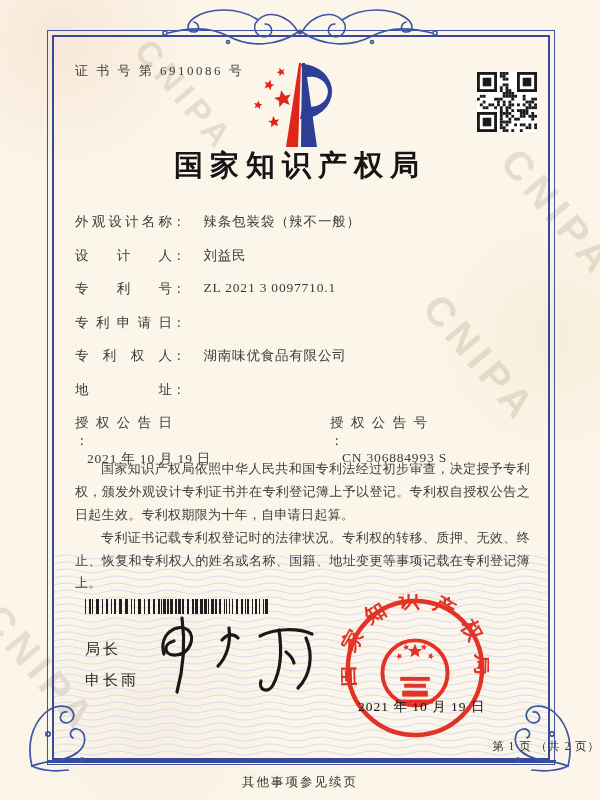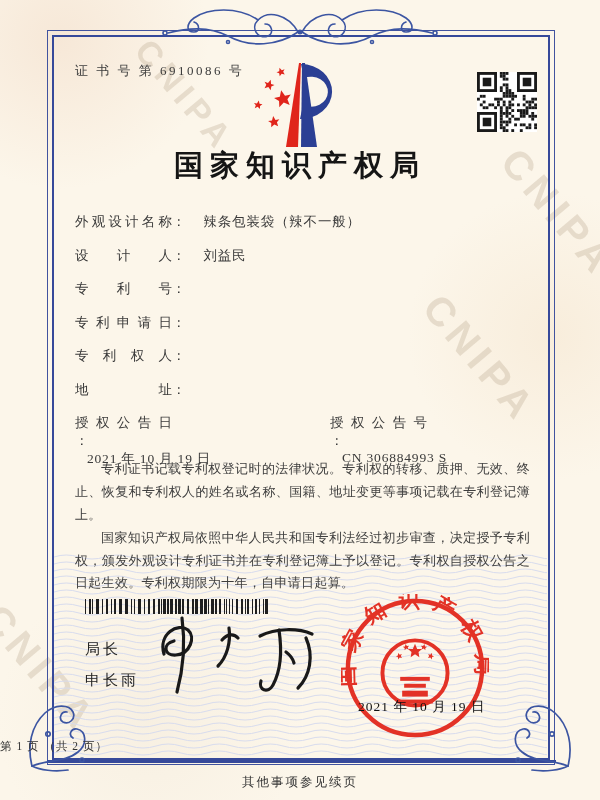--- a/index.html
+++ b/index.html
@@ -46,21 +46,21 @@
   .paras p{margin:0;text-indent:2em;}
   
   .waves{left:54px;top:553px;}
   .barcode{left:85px;top:599px;width:214px;height:15px;display:flex;align-items:stretch;}
   .barcode span{background:#1f1f1f;display:block;height:100%;}
   .director-title{left:85px;top:640px;font-size:15px;letter-spacing:3px;color:#232323;}
   .director-name{left:85px;top:671px;font-size:15px;letter-spacing:3px;color:#232323;text-align:right;}
   .signature{left:148px;top:610px;}
   .seal{left:341px;top:594px;opacity:.95;}
   .seal-date{left:358px;top:698px;font-size:13.5px;letter-spacing:1px;color:#101010;}
-  .page-info{left:0;top:739px;width:600px;text-align:left;font-size:11.5px;letter-spacing:1px;color:#333;}
+  .page-info{left:0;top:739px;width:600px;text-align:right;font-size:11.5px;letter-spacing:1px;color:#333;}
   .footer-note{left:0;top:774px;width:600px;text-align:center;font-size:12.5px;letter-spacing:2px;color:#333;}
 </style>
 </head>
 <body>
 
 <svg width="0" height="0" style="position:absolute">
   <defs>
     <path id="star5" d="M0,-1 L0.294,-0.309 L0.951,-0.309 L0.476,0.118 L0.588,0.809 L0,0.4 L-0.588,0.809 L-0.476,0.118 L-0.951,-0.309 L-0.294,-0.309 Z"></path>
     <g id="fhalf" fill="none" stroke="#3c55a2" stroke-width="1.6" stroke-linecap="round">
       <path d="M2,30 C12,12 32,8 42,18 C50,26 42,38 32,34 C26,31 28,22 35,22"></path>
@@ -280,50 +280,52 @@
     <span class="fval">辣条包装袋（辣不一般）</span>
   </div>
   <div class="frow">
     <span class="flabel">设计人</span>
       <span class="fcolon">：</span>
     <span class="fval">刘益民</span>
   </div>
   <div class="frow">
     <span class="flabel">专利号</span>
       <span class="fcolon">：</span>
+    <span class="fval">ZL 2021 3 0097710.1</span>
   </div>
   <div class="frow">
     <span class="flabel">专利申请日</span>
       <span class="fcolon">：</span>
   </div>
   <div class="frow">
     <span class="flabel">专利权人</span>
       <span class="fcolon">：</span>
+    <span class="fval">湖南味优食品有限公司</span>
   </div>
   <div class="frow">
     <span class="flabel">地址</span>
       <span class="fcolon">：</span>
   </div>
   <div class="frow grant-row">
     <span class="fgroup first">
       <span class="flabel">授权公告日</span>
         <span class="fcolon">：</span>
       <span class="fval">2021 年 10 月 19 日</span>
     </span>
     <span class="fgroup">
       <span class="flabel">授权公告号</span>
         <span class="fcolon">：</span>
       <span class="fval">CN 306884993 S</span>
     </span>
   </div>
 </div>
 
 <div class="abs paras">
+  <p>国家知识产权局依照中华人民共和国专利法经过初步审查，决定授予专利权，颁发外观设计专利证书并在专利登记簿上予以登记。专利权自授权公告之日起生效。专利权期限为十年，自申请日起算。</p>
   <p>专利证书记载专利权登记时的法律状况。专利权的转移、质押、无效、终止、恢复和专利权人的姓名或名称、国籍、地址变更等事项记载在专利登记簿上。</p>
-  <p>国家知识产权局依照中华人民共和国专利法经过初步审查，决定授予专利权，颁发外观设计专利证书并在专利登记簿上予以登记。专利权自授权公告之日起生效。专利权期限为十年，自申请日起算。</p>
 </div>
 
 <div class="abs barcode" id="barcode">
     <span style="width: 1px; margin-right: 3px;"></span>
     <span style="width: 2px; margin-right: 1px;"></span>
     <span style="width: 1px; margin-right: 3px;"></span>
     <span style="width: 3px; margin-right: 3px;"></span>
     <span style="width: 1px; margin-right: 3px;"></span>
     <span style="width: 2px; margin-right: 3px;"></span>
     <span style="width: 1px; margin-right: 2px;"></span>

